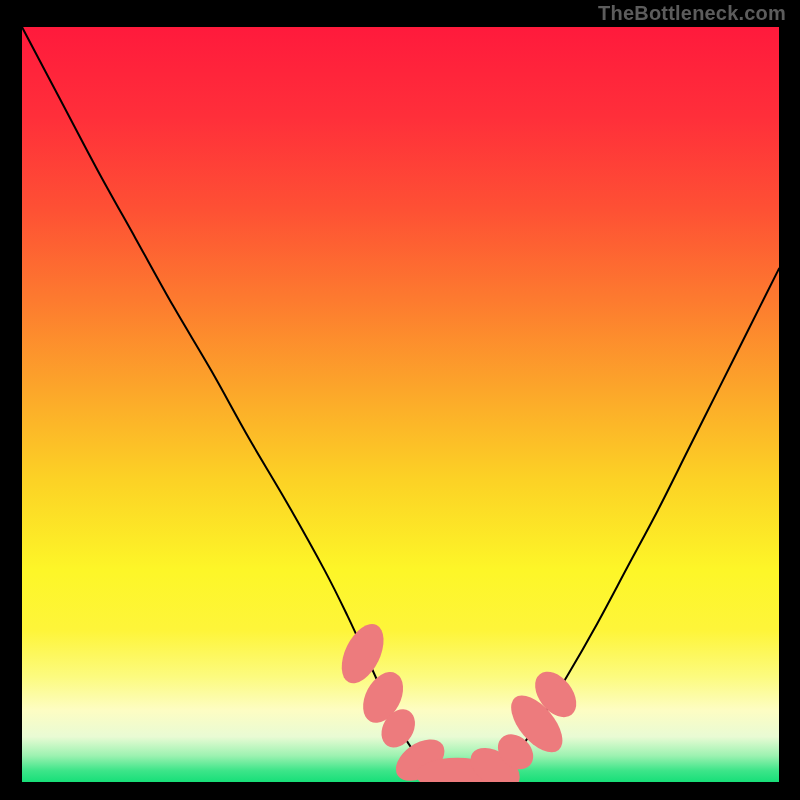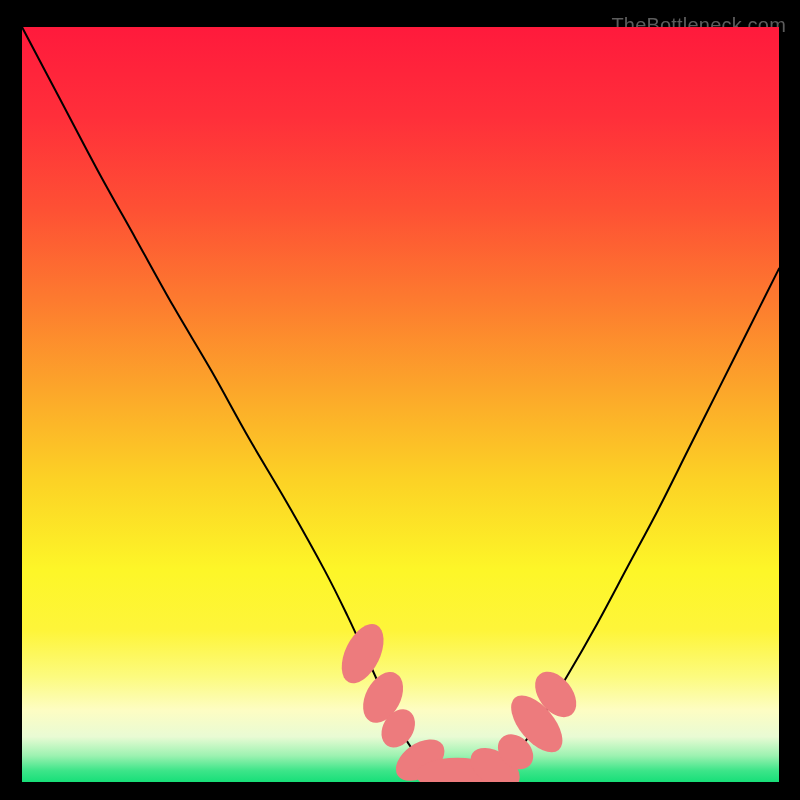--- a/index.html
+++ b/index.html
@@ -14,25 +14,25 @@
   .frame {
     position: absolute;
     left: 0;
     top: 0;
     width: 800px;
     height: 800px;
     background: #000000;
   }
   .watermark {
     position: absolute;
-    top: 14px;
+    top: 2px;
     right: 14px;
     color: #5c5c5c;
     font-size: 20px;
-    font-weight: 400;
+    font-weight: 700;
     letter-spacing: 0.2px;
     user-select: none;
   }
   .plot {
     position: absolute;
     left: 22px;
     top: 27px;
     width: 757px;
     height: 755px;
   }

